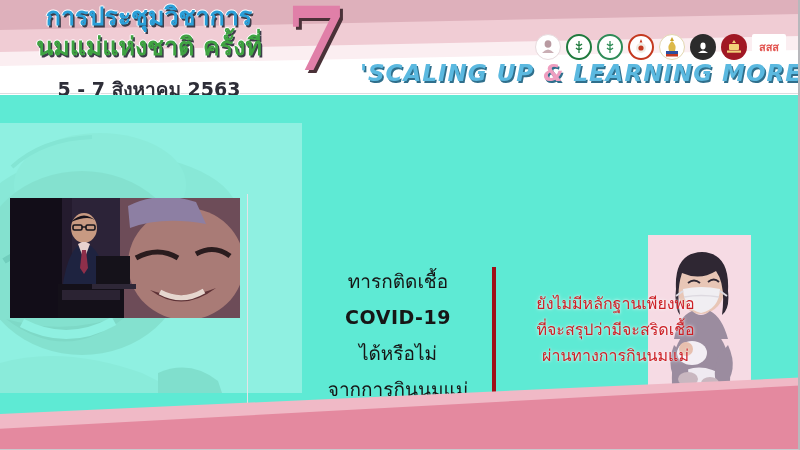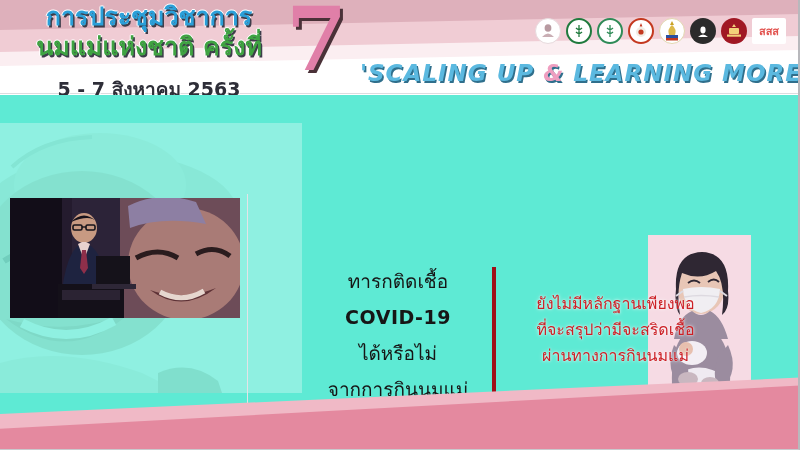--- a/index.html
+++ b/index.html
@@ -133,21 +133,21 @@
     text-shadow:
        1.5px 1.5px 0 #2f6f8c,
       -1px -1px 0 #ffffff;
     z-index: 7;
   }
   .tagline .amp { color: #ef9ec0; }
 
   
   .logos {
     position: absolute;
-    right: 14px; top: 18px;
+    right: 14px; top: 34px;
     display: flex;
     align-items: center;
     gap: 5px;
     z-index: 8;
   }
   .logo {
     width: 26px; height: 26px;
     border-radius: 50%;
     display: flex; align-items: center; justify-content: center;
     font-size: 7px; color: #fff;

